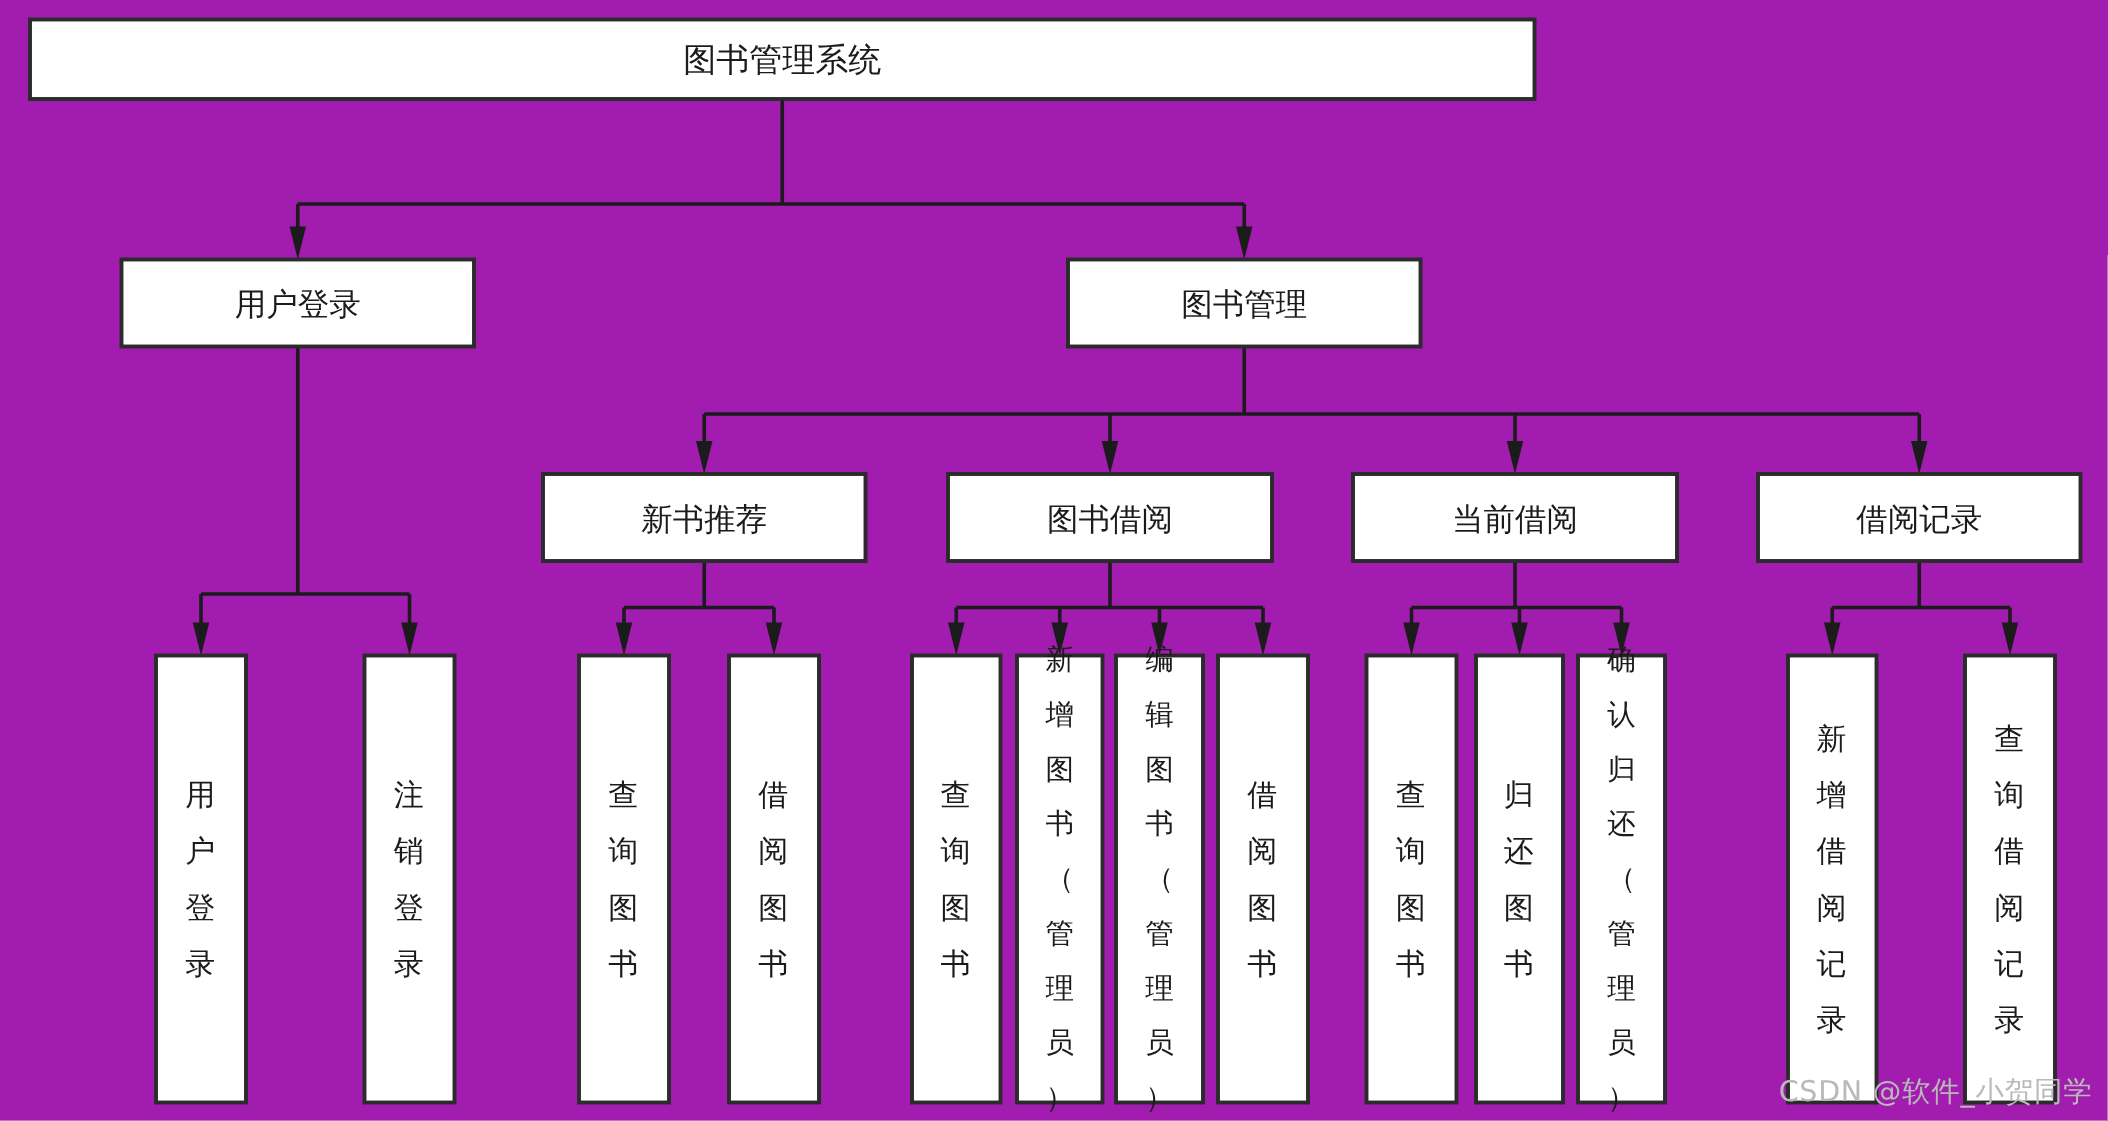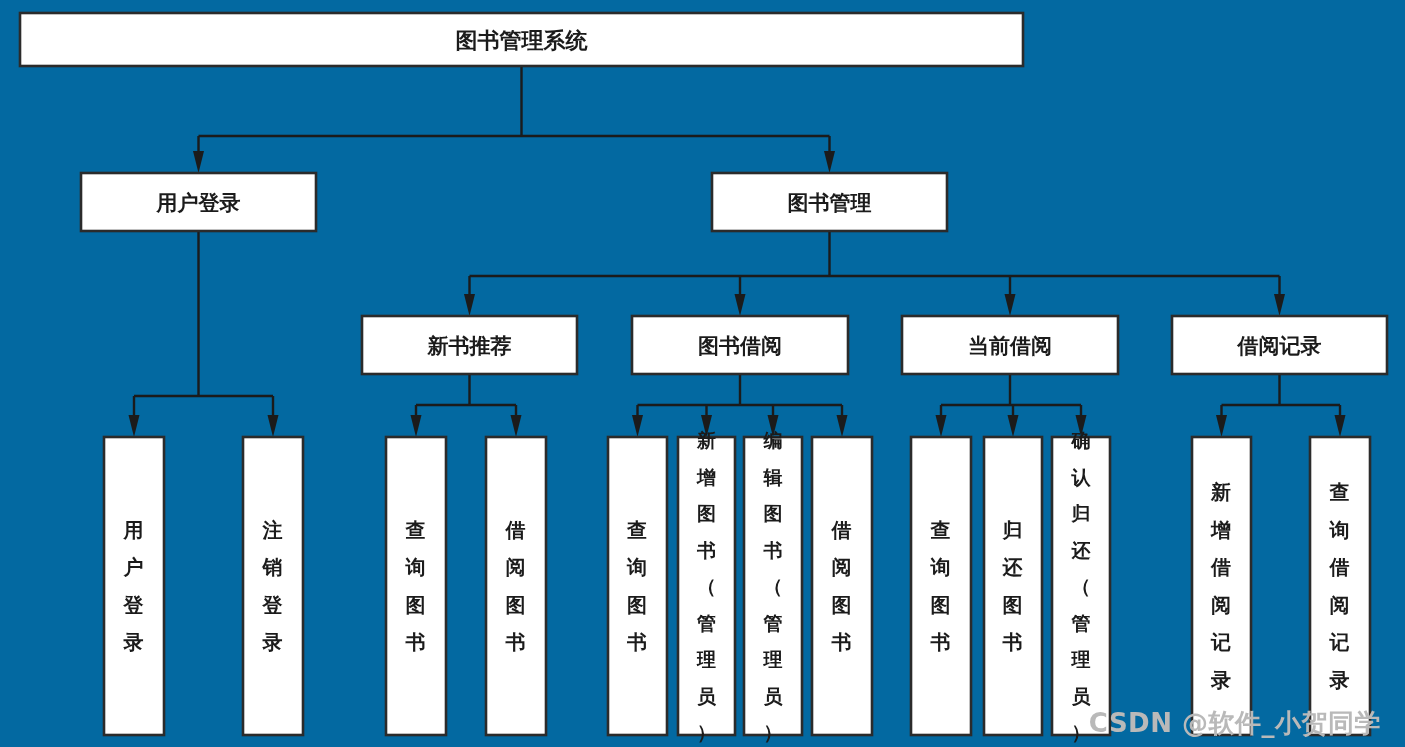--- a/index.html
+++ b/index.html
@@ -10,22 +10,21 @@
   body {
     width: 1405px;
     height: 747px;
     font-family: "DejaVu Sans", "Liberation Sans", sans-serif;
     overflow: hidden;
   }
   #diagram-root {
     position: relative;
     width: 1405px;
     height: 747px;
-    background: #0369a1;
-    font-weight: bold;
+    background: #a21caf;
   }
   svg#flow {
     position: absolute;
     left: 0;
     top: 0;
     width: 1405px;
     height: 747px;
     display: block;
   }
   .node-box {
@@ -52,24 +51,24 @@
     stroke-width: 2.4;
     fill: none;
     stroke-linecap: butt;
   }
   .arrow-head {
     fill: #1b1b1b;
     stroke: none;
   }
   .watermark {
     position: absolute;
-    right: 24px;
+    right: 10px;
     bottom: 6px;
     font-family: "DejaVu Sans", "Liberation Sans", sans-serif;
-    font-size: 26px;
+    font-size: 19px;
     color: #b9b9b9;
     white-space: nowrap;
     user-select: none;
     letter-spacing: 0.5px;
   }
 </style>
 </head>
 <body>
 
 <div id="diagram-root">

